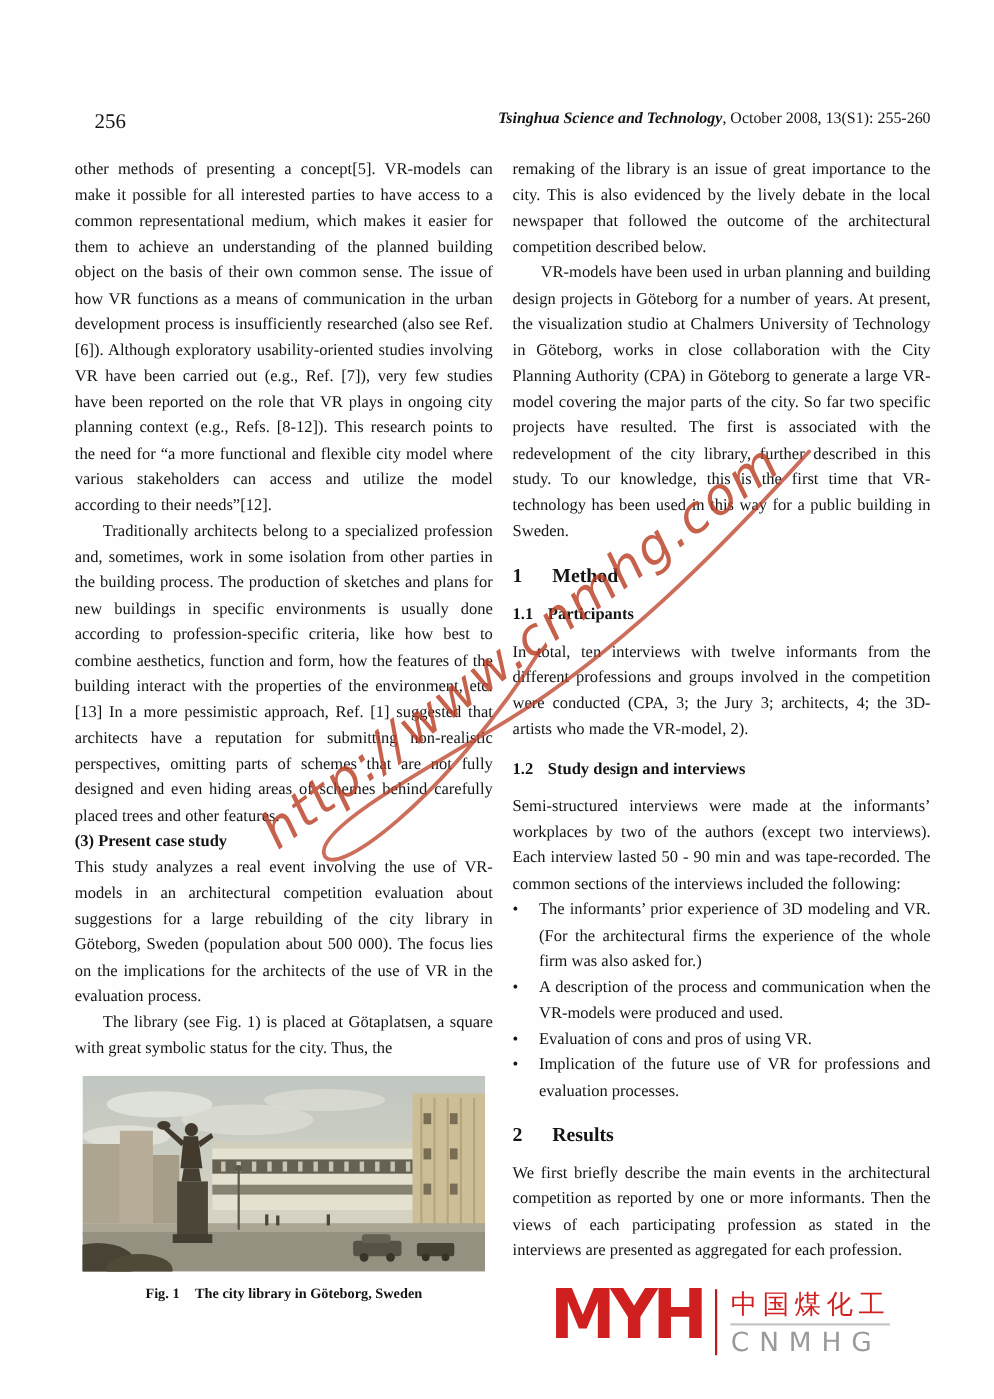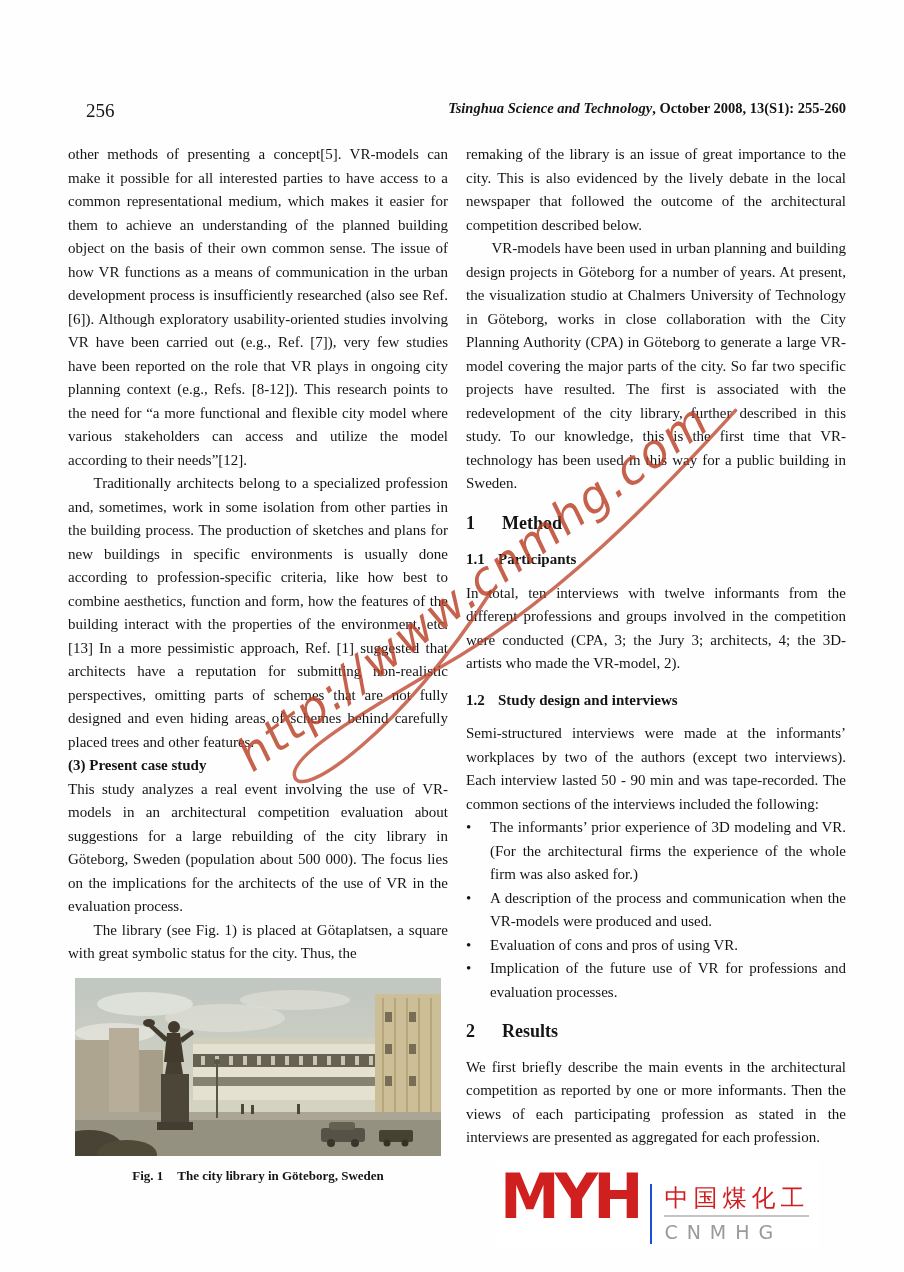--- a/index.html
+++ b/index.html
@@ -9,21 +9,21 @@
     width:904px; height:1272px;
     background:#fefefe;
     font-family:"Liberation Serif", serif;
     color:#141414;
     overflow:hidden;
   }
   
   .page-number { position:absolute; top:100px; left:86px; font-size:19px; }
   .header-cite { position:absolute; top:100px; right:58px; font-size:14.5px; white-space:nowrap; }
   .header-cite .jt { font-weight:bold; font-style:italic;margin-left:48px; }
-  .header-cite .jr { font-weight:bold; }
+  .header-cite .jr { font-weight:normal; }
 
   
   .col {
     position:absolute; top:143px; width:380px;
     font-size:15px; line-height:23.5px; text-align:justify;
   }
   .col-left  { left:68px;  }
   .col-right { left:466px; }
   p.indent { text-indent:1.7em; }
   .bold-line { font-weight:bold; }
@@ -66,28 +66,28 @@
     position:absolute; left:496px; top:1160px;
     display:flex; align-items:flex-start;
     background:#ffffff; padding:4px 10px 4px 4px;
     z-index:6;
   }
   .logo-mark {
     font-family:"DejaVu Sans", sans-serif; font-weight:bold;
     font-size:60px; line-height:64px; letter-spacing:-5px;
     color:#cf1f1f; transform:scaleY(1.04);
   }
-  .logo-textblock { margin-left:12px; border-left:2px solid #1d4ed8; padding-left:12px; margin-top:20px; }
+  .logo-textblock { margin-left:12px; border-left:2px solid #b91c1c; padding-left:12px; margin-top:8px; }
   .logo-cn {
     font-family:"DejaVu Sans", sans-serif; color:#cf1f1f;
     font-size:24px; letter-spacing:5px; line-height:28px; white-space:nowrap;
   }
   .logo-en {
     font-family:"DejaVu Sans", sans-serif; color:#9a9a9a;
-    font-size:19px; letter-spacing:9px; line-height:24px;
+    font-size:24px; letter-spacing:9px; line-height:24px;
     border-top:2px solid #c4c4c4; margin-top:3px; padding-top:3px; white-space:nowrap;
   }
 </style>
 </head>
 <body>
 
 <div class="page">
 
   <div class="page-number">256</div>
   <div class="header-cite">

